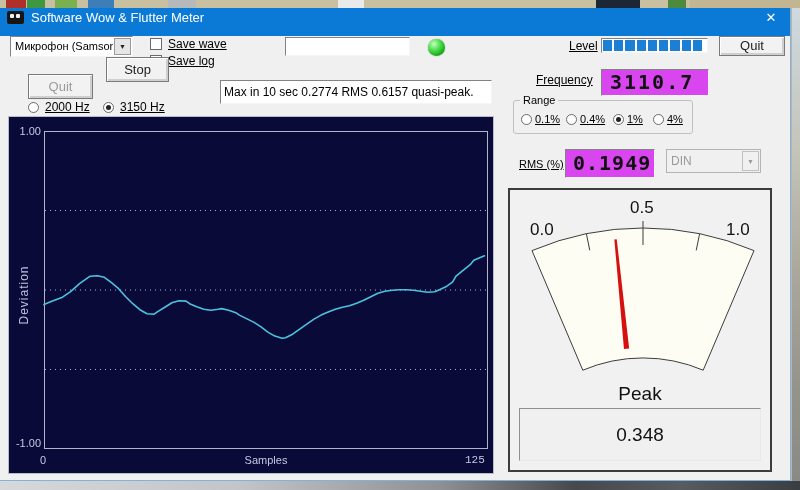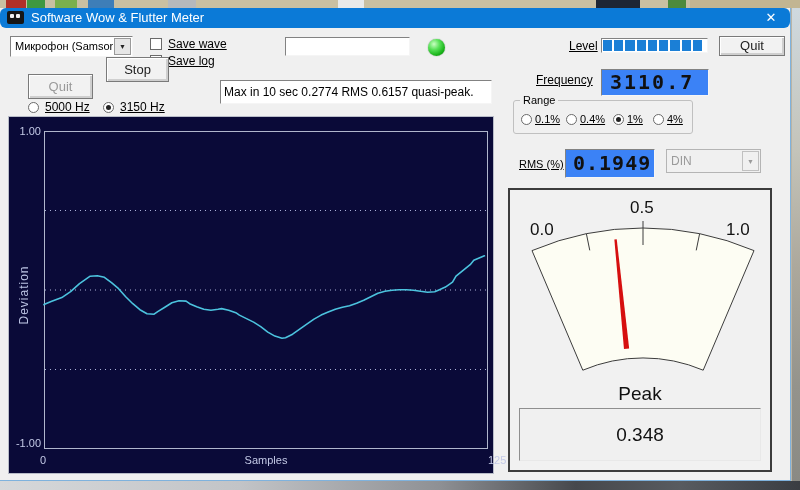--- a/index.html
+++ b/index.html
@@ -11,41 +11,41 @@
   .desktop-top{left:0;top:0;width:800px;height:8px;background:#c9c0a2;}
   .desktop-right{left:792px;top:8px;width:8px;height:473px;
     background:linear-gradient(180deg,#cfd9df 0%,#c4c4ba 30%,#aca89c 55%,#94938c 80%,#8a8a84 100%);}
   .desktop-bottom{left:0;top:481px;width:800px;height:9px;
     background:linear-gradient(90deg,#d6d8da 0%,#c2c4c7 30%,#8e9094 55%,#46484c 72%,#585b60 85%,#3a3d42 100%);}
   .frag{position:absolute;top:0;height:8px;}
 
   
   .window{left:0;top:8px;width:791px;height:473px;background:#f0f0f0;
     border-right:1px solid #7fb2dd;border-bottom:1px solid #7fb2dd;box-sizing:border-box;}
-  .titlebar{position:absolute;left:0;top:0;width:100%;height:20px;background:#0b7ad7;color:#fff;border-radius:6px;}
+  .titlebar{position:absolute;left:0;top:0;width:100%;height:28px;background:#0b7ad7;color:#fff;}
   .title-icon{position:absolute;left:7px;top:3px;width:17px;height:13px;background:#161616;
     border-radius:2px;}
   .title-icon i{position:absolute;top:3px;width:4px;height:4px;background:#efefef;border-radius:1px;}
   .title-icon i.d1{left:3px;} .title-icon i.d2{left:9px;}
   .title-text{position:absolute;left:31px;top:0;line-height:20px;font-size:13px;}
   .close-btn{position:absolute;right:4px;top:0;width:30px;height:20px;text-align:center;
     line-height:19px;font-size:13px;color:#fff;cursor:pointer;}
   .client{position:absolute;left:0;top:20px;width:791px;height:452px;}
 
   
   .sunken{background:#fff;border:1px solid;border-color:#828282 #f5f5f5 #f5f5f5 #828282;box-sizing:border-box;}
   .btn{background:#f2f2f2;border:1px solid #7a7a7a;box-sizing:border-box;text-align:center;
     font-size:13px;color:#222;box-shadow:inset 1px 1px 0 #ffffff,inset -2px -2px 0 #cfcfcf;cursor:pointer;}
   .btn.disabled{color:#9a9a9a;cursor:default;}
   .label{font-size:12px;color:#000;white-space:nowrap;text-decoration:underline;}
   .chk{width:12px;height:12px;background:#fff;border:1px solid #6a6a6a;box-sizing:border-box;}
   .radio{width:11px;height:11px;background:#fff;border:1px solid #6a6a6a;border-radius:50%;box-sizing:border-box;}
   .radio .dot{display:none;position:relative;left:2px;top:2px;width:5px;height:5px;border-radius:50%;background:#222;}
   .radio.on .dot{display:block;}
-  .display{background:#3b82f6;border:1px solid;border-color:#828282 #f5f5f5 #f5f5f5 #828282;
+  .display{background:#d946ef;border:1px solid;border-color:#828282 #f5f5f5 #f5f5f5 #828282;
     box-sizing:border-box;font-family:"DejaVu Sans Mono",monospace;font-weight:bold;color:#111;}
 
   
   .combo{box-sizing:border-box;background:#fff;border:1px solid;border-color:#828282 #f5f5f5 #f5f5f5 #828282;}
   .combo .val{position:absolute;left:4px;top:2px;right:19px;font-size:11px;white-space:nowrap;overflow:hidden;}
   .combo .drop{position:absolute;right:1px;top:1px;bottom:1px;width:17px;background:#e6e6e6;
     border:1px solid #9a9a9a;box-sizing:border-box;text-align:center;font-size:7px;color:#222;}
   .combo .drop span{line-height:15px;}
   .combo.disabled{background:#f0f0f0;border-color:#b4b4b4;}
   .combo.disabled .val{color:#9a9a9a;}
@@ -143,21 +143,21 @@
 
     <div class="abs btn disabled" style="left:28px;top:46px;width:65px;height:25px;line-height:23px;">Quit</div>
     <div class="abs btn" style="left:106px;top:29px;width:63px;height:25px;line-height:23px;">Stop</div>
 
     <div class="abs sunken" style="left:220px;top:52px;width:272px;height:24px;font-size:12px;line-height:22px;padding-left:3px;white-space:nowrap;overflow:hidden;">Max in 10 sec 0.2774 RMS 0.6157 quasi-peak.</div>
 
     <div class="abs label" style="left:536px;top:45px;">Frequency</div>
     <div class="abs display" style="left:601px;top:41px;width:108px;height:27px;font-size:20px;line-height:25px;padding-left:8px;letter-spacing:2px;">3110.7</div>
 
     <div class="abs radio" style="left:28px;top:74px;"></div>
-    <div class="abs label" style="left:45px;top:72px;">5000 Hz</div>
+    <div class="abs label" style="left:45px;top:72px;">2000 Hz</div>
     <div class="abs radio on" style="left:103px;top:74px;">
         <span class="dot"></span>
       </div>
     <div class="abs label" style="left:120px;top:72px;">3150 Hz</div>
 
     <div class="abs groupbox" style="left:513px;top:72px;width:180px;height:34px;">
       <div class="legend">Range</div>
       <div class="abs radio" style="left:7px;top:13px;"></div>
       <div class="abs label" style="left:21px;top:12px;font-size:11px;">0.1%</div>
       <div class="abs radio" style="left:52px;top:13px;"></div>
@@ -184,21 +184,21 @@
             <line x1="36" x2="478" y1="93.5" y2="93.5" stroke="#a9afd6" stroke-width="1" stroke-dasharray="1 4"></line>
             <line x1="36" x2="478" y1="173" y2="173" stroke="#a9afd6" stroke-width="1" stroke-dasharray="1 4"></line>
             <line x1="36" x2="478" y1="252.5" y2="252.5" stroke="#a9afd6" stroke-width="1" stroke-dasharray="1 4"></line>
           </g>
         <polyline id="chart-line" fill="none" stroke-width="1.6" stroke-linejoin="round" stroke-linecap="round" stroke="#4cc3de" points="35.0,187.6 42.1,184.6 52.8,180.6 61.6,174.7 70.5,166.6 77.6,161.7 81.2,159.2 88.3,158.7 95.4,160.3 102.5,165.7 109.6,171.7 116.7,179.7 123.8,186.7 130.9,192.7 138.0,196.7 145.1,197.2 148.7,194.6 155.8,190.2 162.9,185.7 170.0,183.7 177.1,184.1 180.6,186.7 187.7,189.7 194.8,192.2 201.9,193.2 209.0,192.2 212.6,191.6 219.7,193.2 226.8,195.7 230.4,198.1 237.5,201.6 244.6,205.1 251.7,209.7 258.8,215.1 265.9,219.1 273.0,221.2 276.5,220.7 283.6,217.2 290.7,212.1 297.8,207.2 305.0,202.1 312.1,198.1 319.2,195.1 326.3,192.2 333.4,190.2 340.5,188.7 347.6,186.2 354.7,183.2 361.8,179.7 368.9,176.2 376.0,174.3 383.1,173.2 390.2,172.7 397.3,172.7 404.4,173.2 411.5,174.3 418.6,175.2 425.7,174.7 429.3,173.2 436.4,170.1 443.5,165.2 447.0,159.2 454.1,153.3 461.2,147.7 464.8,143.3 471.9,140.2 475.4,138.8"></polyline>
       </svg>
       <div class="tick" style="left:6px;top:8px;width:26px;text-align:right;">1.00</div>
       <div class="tick" style="left:0px;top:320px;width:32px;text-align:right;">-1.00</div>
       <div class="tick" style="left:31px;top:337px;">0</div>
       <div class="tick" style="left:35px;top:337px;width:444px;text-align:center;">Samples</div>
-      <div class="tick" style="left:479px;top:337px;">125</div>
+      <div class="tick" style="left:456px;top:337px;font-family:Liberation Mono, monospace;">125</div>
       <div class="chart-ylabel">Deviation</div>
     </div>
 
     <div class="abs meter-box">
       <svg id="meter-svg" width="260" height="280" viewBox="0 0 260 280">
           <path d="M 22.0 60.6 A 284 284 0 0 1 244.0 60.6 L 193.2 180.2 A 154 154 0 0 0 72.8 180.2 Z" fill="#fdfdf3" stroke="#3c3c3c" stroke-width="1"></path>
           <line x1="76.379506625516" y1="43.701383887684415" x2="79.76876151060836" y2="60.36010386623849" stroke="#3c3c3c" stroke-width="1"></line>
           <line x1="133" y1="31" x2="133" y2="55" stroke="#3c3c3c" stroke-width="1"></line>
           <line x1="189.620493374484" y1="43.701383887684415" x2="186.23123848939164" y2="60.36010386623849" stroke="#3c3c3c" stroke-width="1"></line>
           <polygon points="106.74243334019219,49.258400325315684 104.35450889639002,49.49885167318467 113.98223974816713,159.08565196704188 119.15607604307186,158.5646740466591" fill="#d60f0f"></polygon>

